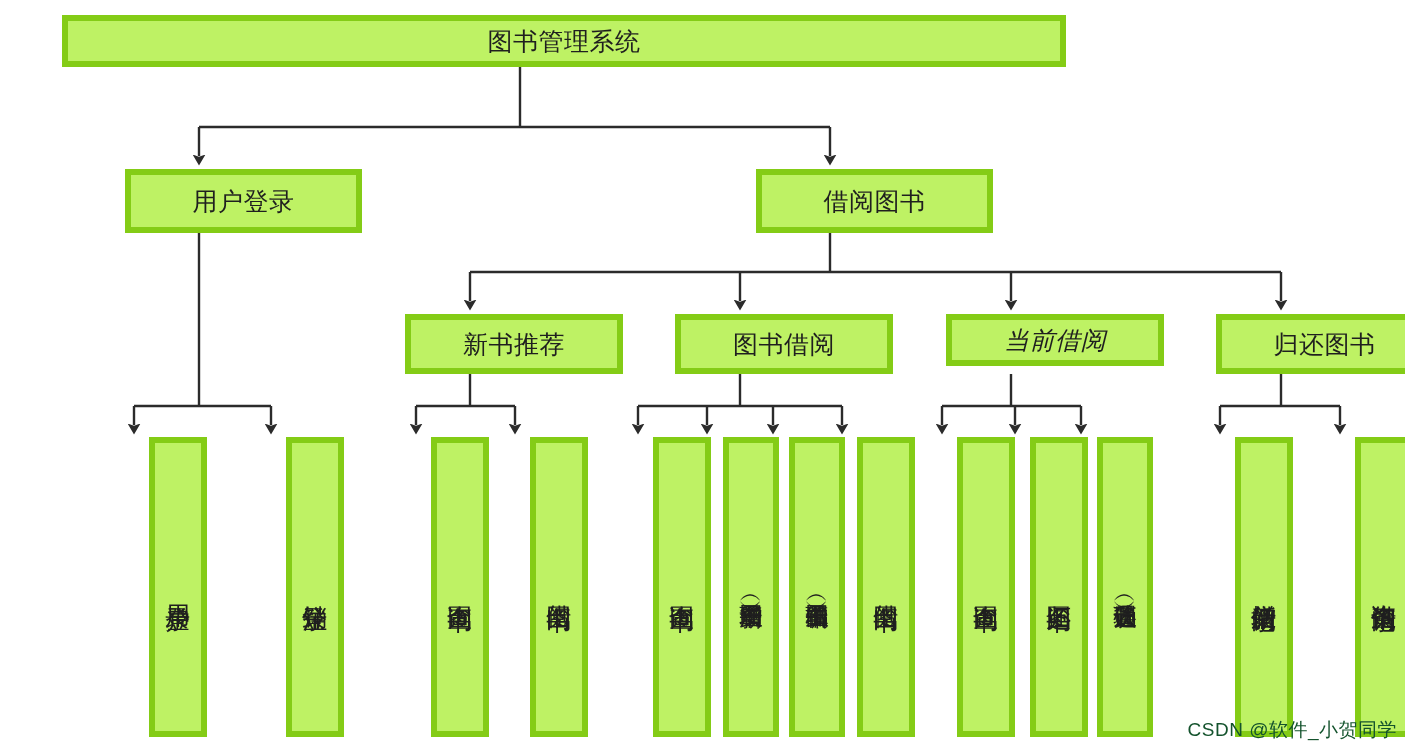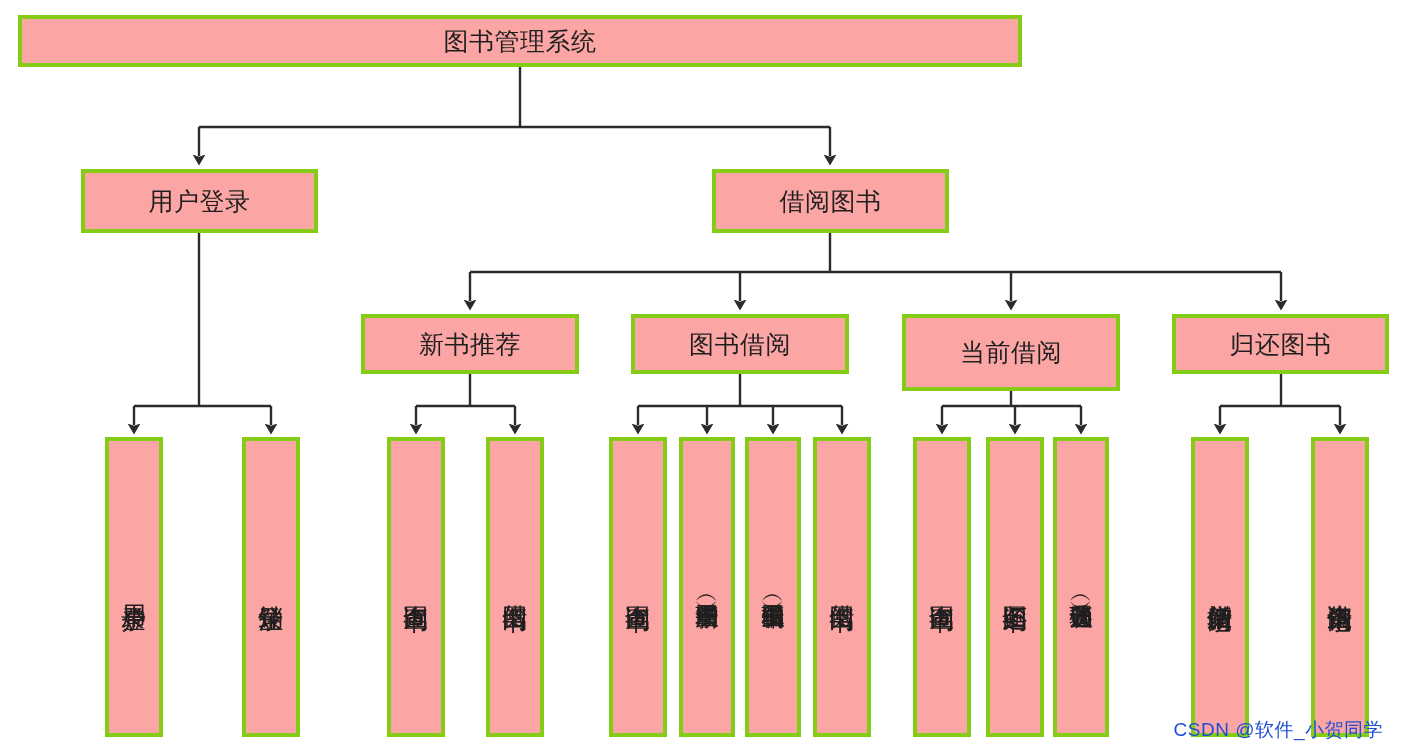--- a/index.html
+++ b/index.html
@@ -21,26 +21,27 @@
     position: absolute;
     left: 0;
     top: 0;
     width: 1405px;
     height: 747px;
     pointer-events: none;
   }
   .node {
     position: absolute;
     box-sizing: border-box;
-    border: 4px solid #84cc16;
-    background: #fca5a5;
+    border: 6px solid #84cc16;
+    background: #bef264;
     display: flex;
     align-items: center;
     justify-content: center;
     overflow: hidden;
+    margin-left: 44px;
   }
   .node.horiz {
     font-size: 25px;
     color: #1f1f1f;
     letter-spacing: 0.5px;
   }
   .node.vert {
     align-items: center;
     justify-content: center;
     padding: 4px 0;
@@ -54,24 +55,24 @@
     letter-spacing: 1px;
     white-space: nowrap;
   }
   .node.vert.tight .vtext {
     font-size: 23px;
     line-height: 1.0;
     letter-spacing: 0px;
   }
   .watermark {
     position: absolute;
-    right: 22px;
+    right: 8px;
     bottom: 4px;
     font-size: 19px;
-    color: #1d4ed8;
+    color: #14532d;
     letter-spacing: 0.5px;
     white-space: nowrap;
   }
 </style>
 </head>
 <body>
 
 <div id="canvas">
 
   <svg id="edges" viewBox="0 0 1405 747" xmlns="http://www.w3.org/2000/svg">
@@ -146,21 +147,21 @@
   <div class="node horiz" id="node-l2-1" style="left: 712px; top: 169px; width: 237px; height: 64px;">
       <span>借阅图书</span>
     </div>
 
   <div class="node horiz" id="node-l3-1" style="left: 631px; top: 314px; width: 218px; height: 60px;">
       <span>图书借阅</span>
     </div>
   <div class="node horiz" id="node-l3-0" style="left: 361px; top: 314px; width: 218px; height: 60px;">
       <span>新书推荐</span>
     </div>
-  <div class="node horiz" id="node-l3-2" style="left: 902px; top: 314px; width: 218px; height: 77px;">
+  <div class="node horiz" id="node-l3-2" style="left: 902px; top: 314px; width: 218px; height: 52px; font-style: italic;">
       <span>当前借阅</span>
     </div>
   <div class="node horiz" id="node-l3-3" style="left: 1172px; top: 314px; width: 217px; height: 60px;">
       <span>归还图书</span>
     </div>
 
   <div class="node vert" id="leaf-0" style="left: 105px; top: 437px; width: 58px; height: 300px;">
       <span class="vtext">用户登录</span>
     </div>
   <div class="node vert" id="leaf-1" style="left: 242px; top: 437px; width: 58px; height: 300px;">

